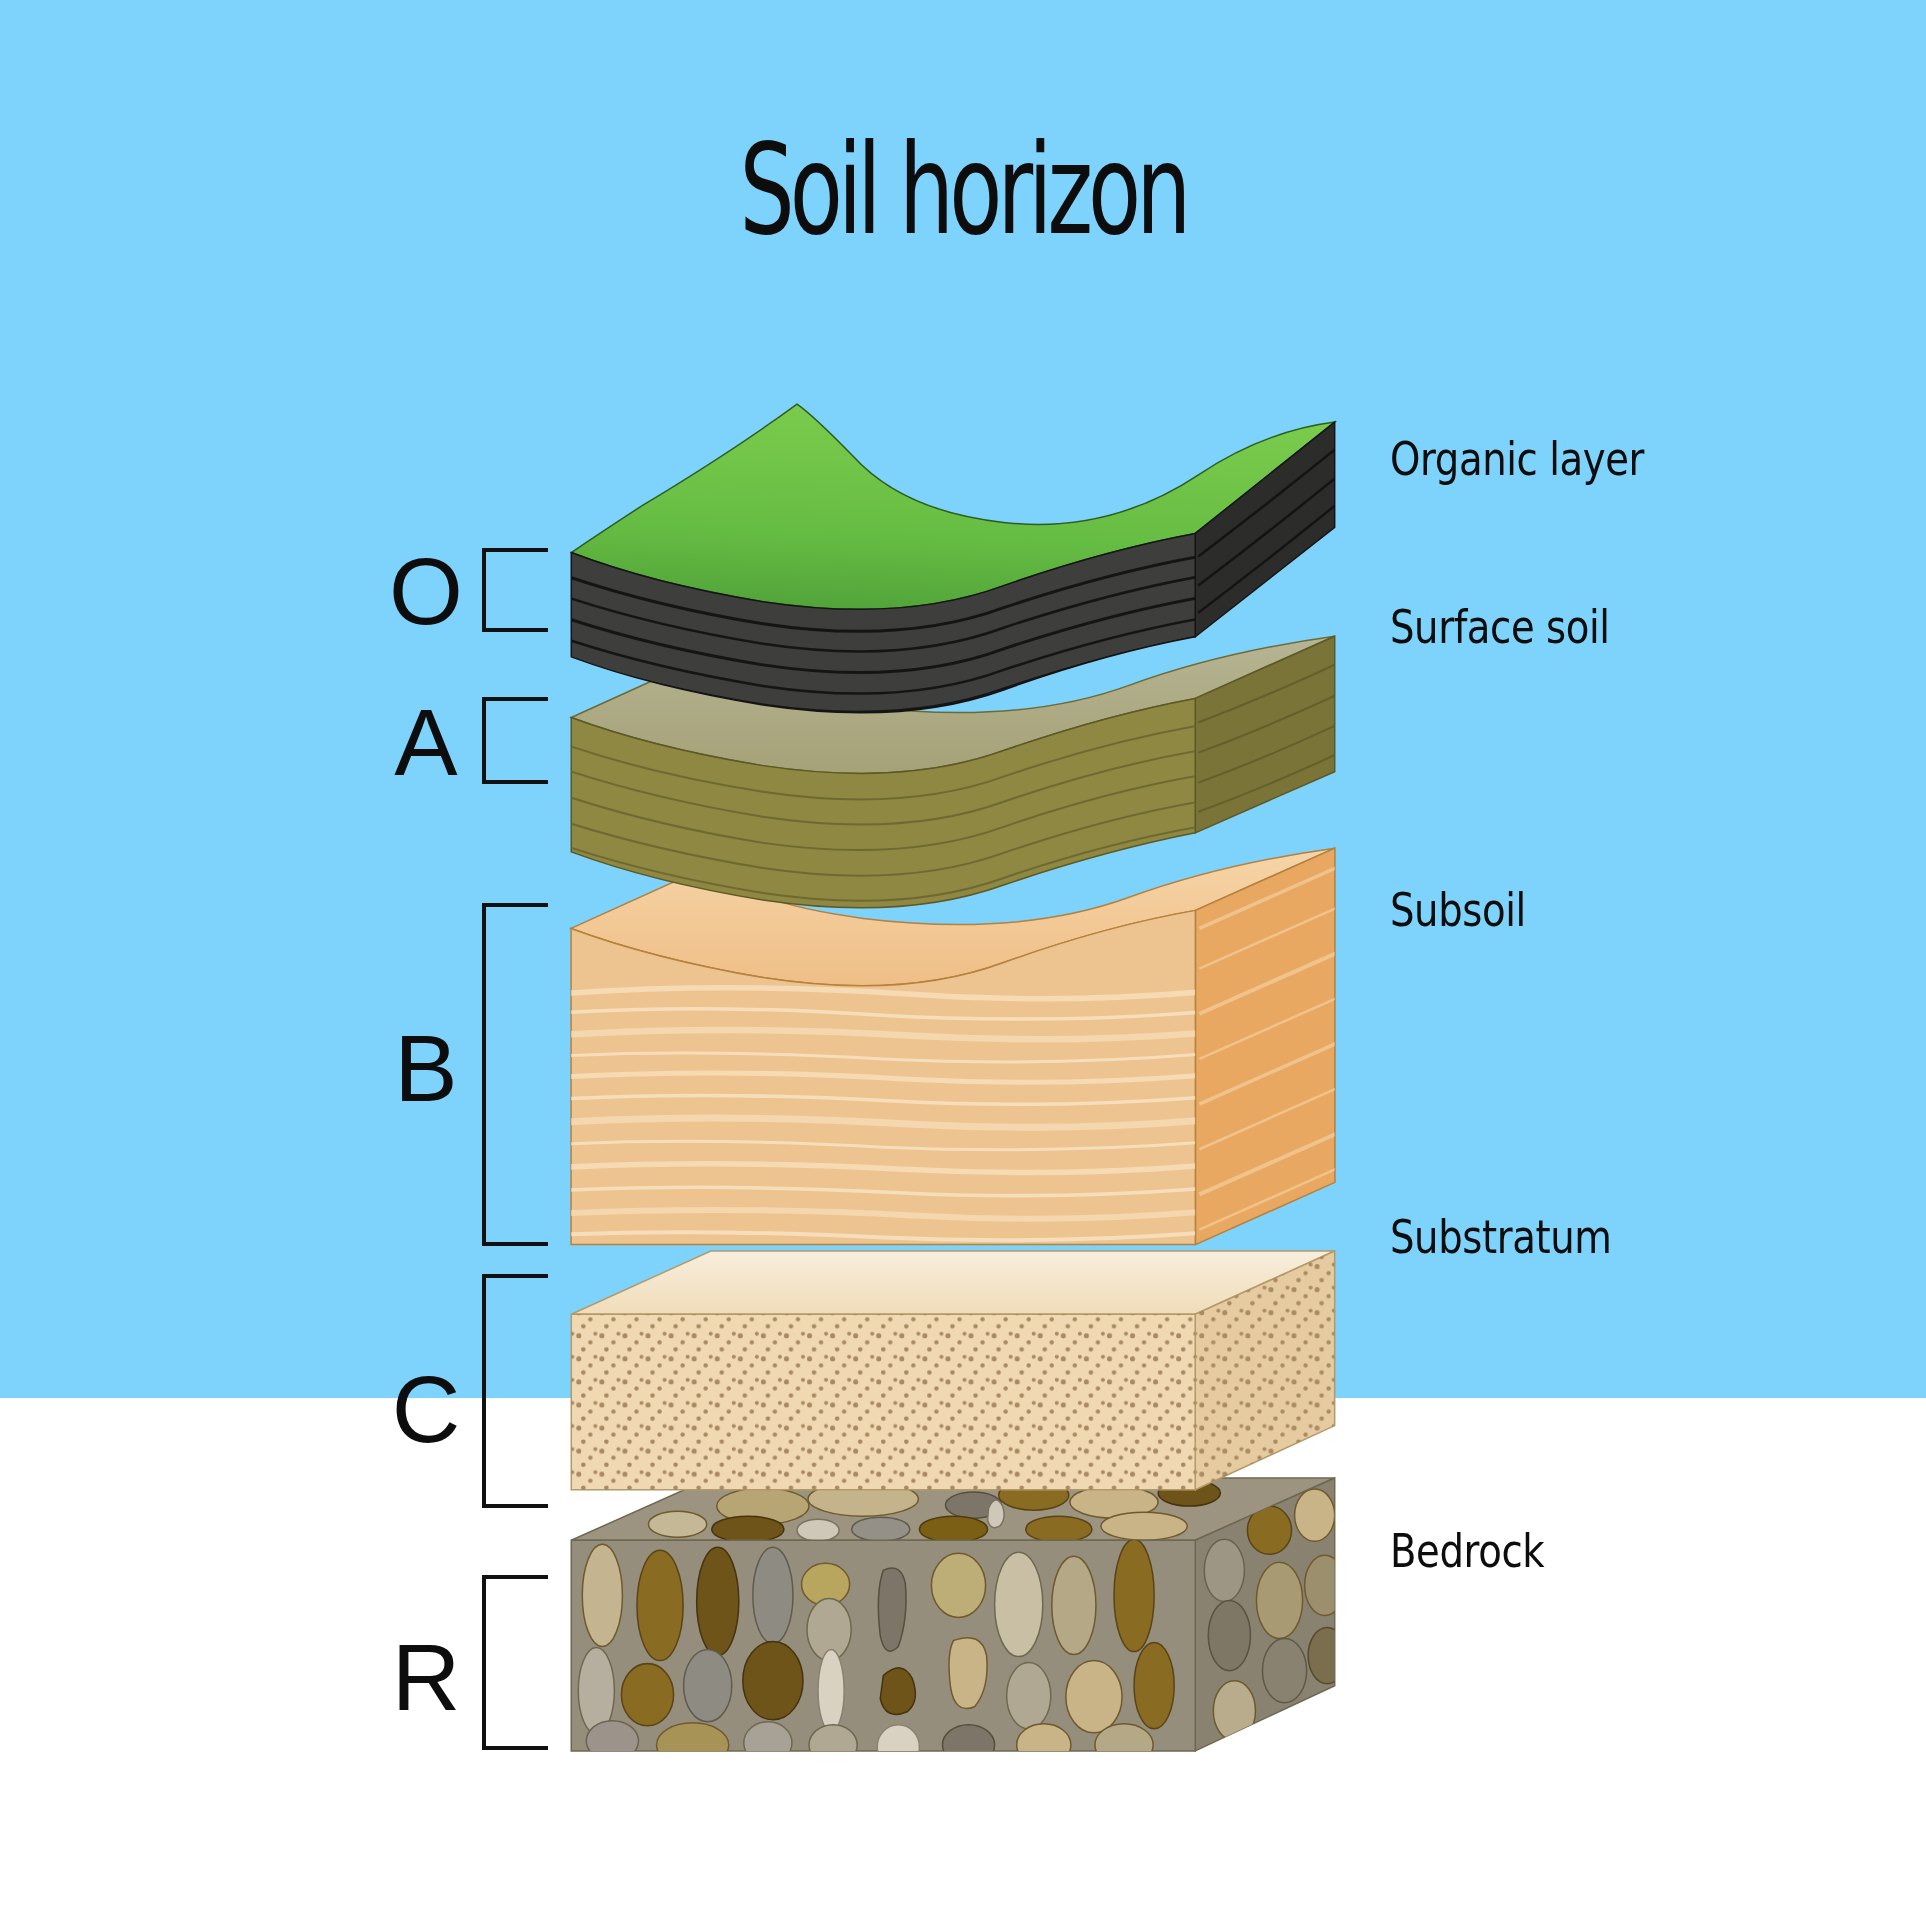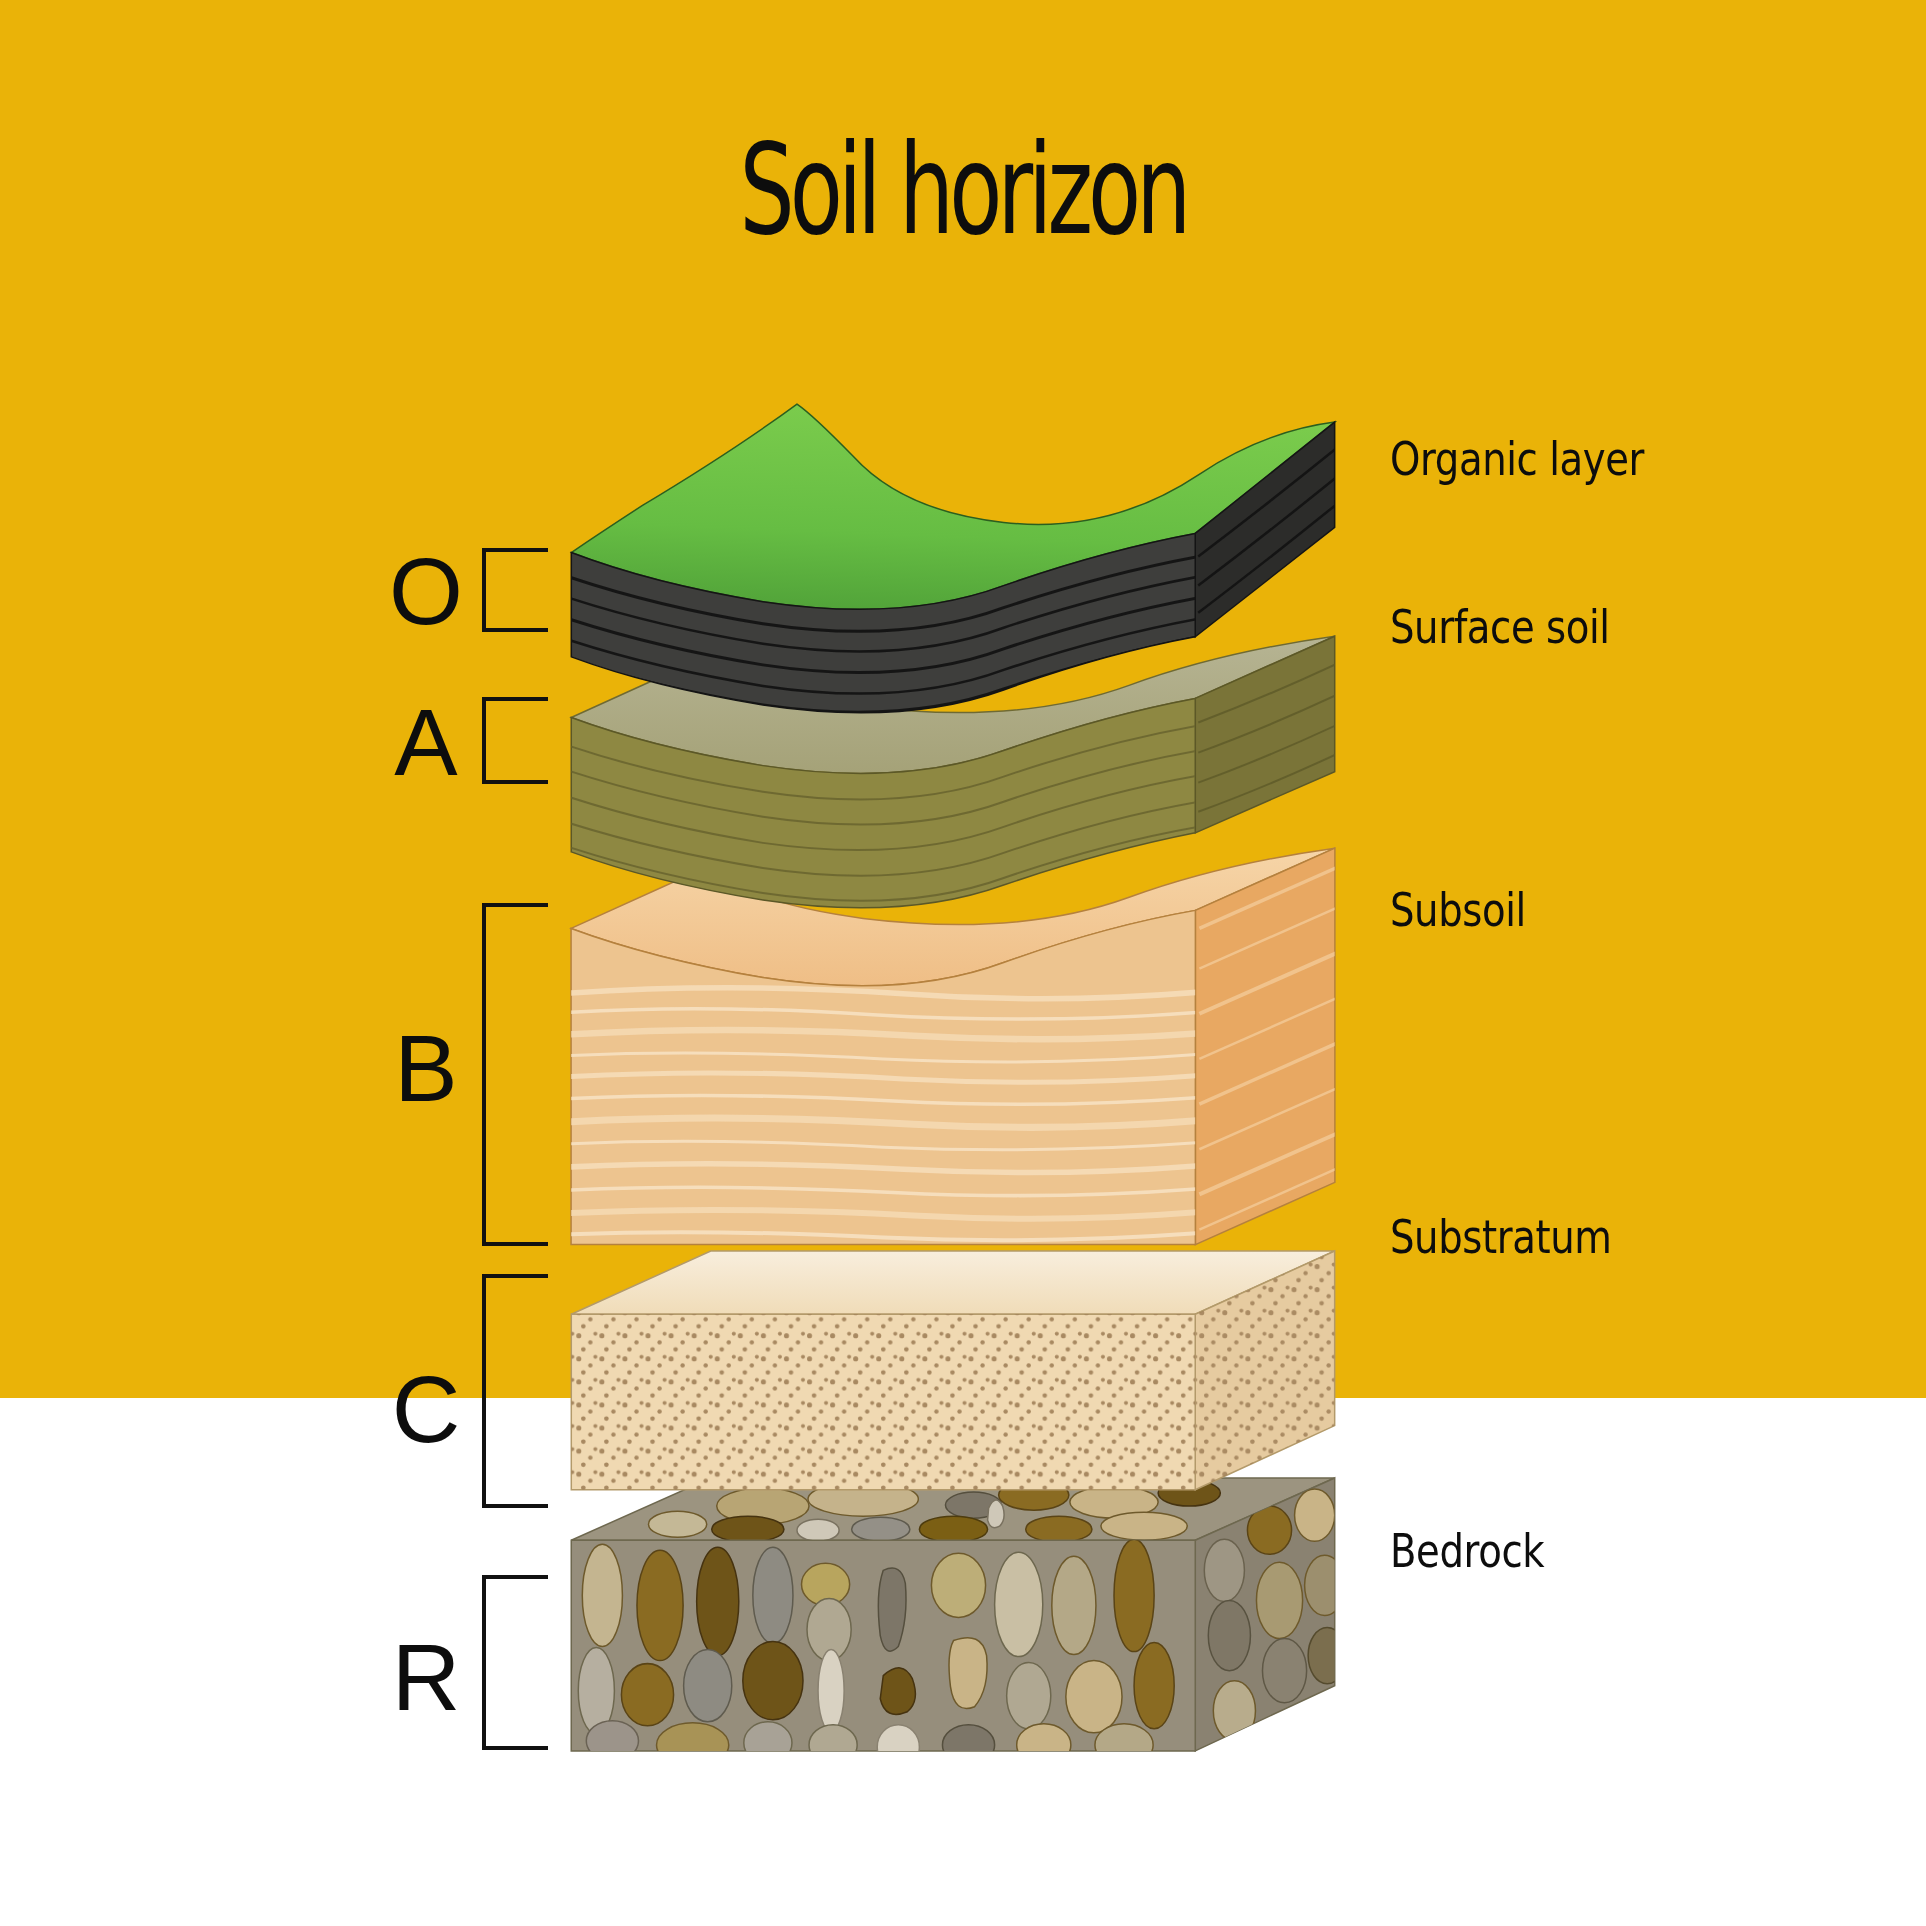--- a/index.html
+++ b/index.html
@@ -1,17 +1,17 @@
 <!DOCTYPE html>
 <html style="font-size:8px"><head>
 <meta charset="utf-8">
 <style>
   html,body{margin:0;padding:0;background:#ffffff;}
   body{width:1926px;height:1926px;overflow:hidden;font-family:"DejaVu Sans",sans-serif;}
-  #stage{position:relative;width:1926px;height:1398px;background:#eab308;}
+  #stage{position:relative;width:1926px;height:1398px;background:#7dd3fc;}
 
   #title{
     position:absolute; left:0; top:125px; width:1926px;
     text-align:center;
     font-family:"DejaVu Sans",sans-serif;
     font-size:124px; font-weight:400; color:#0d0d0d;
     letter-spacing:-7px;
     transform:scaleX(0.70);
     transform-origin:center top;
     line-height:1.05;

